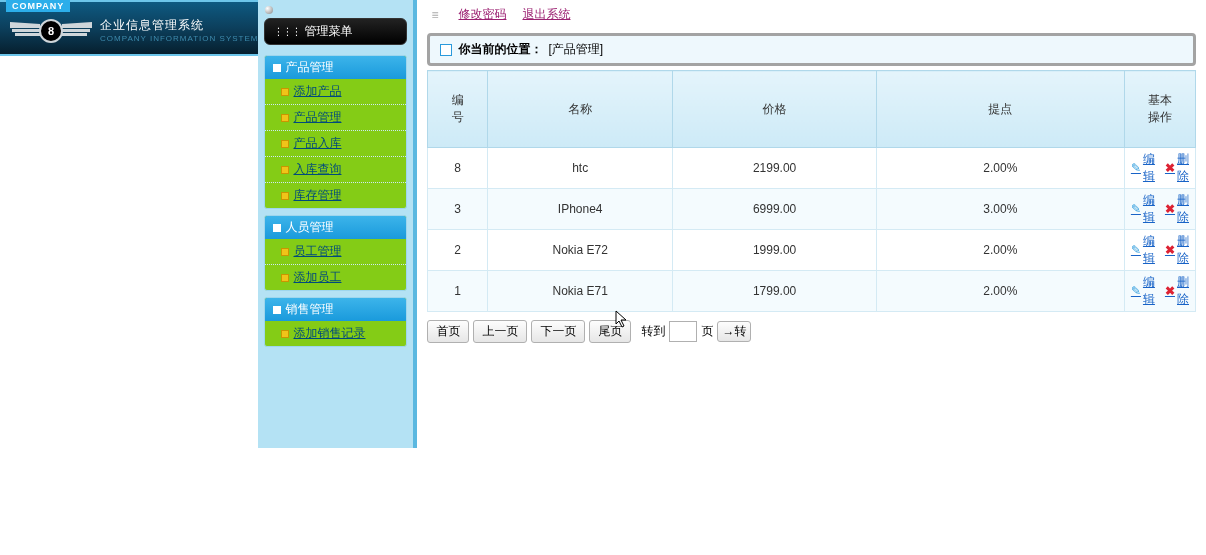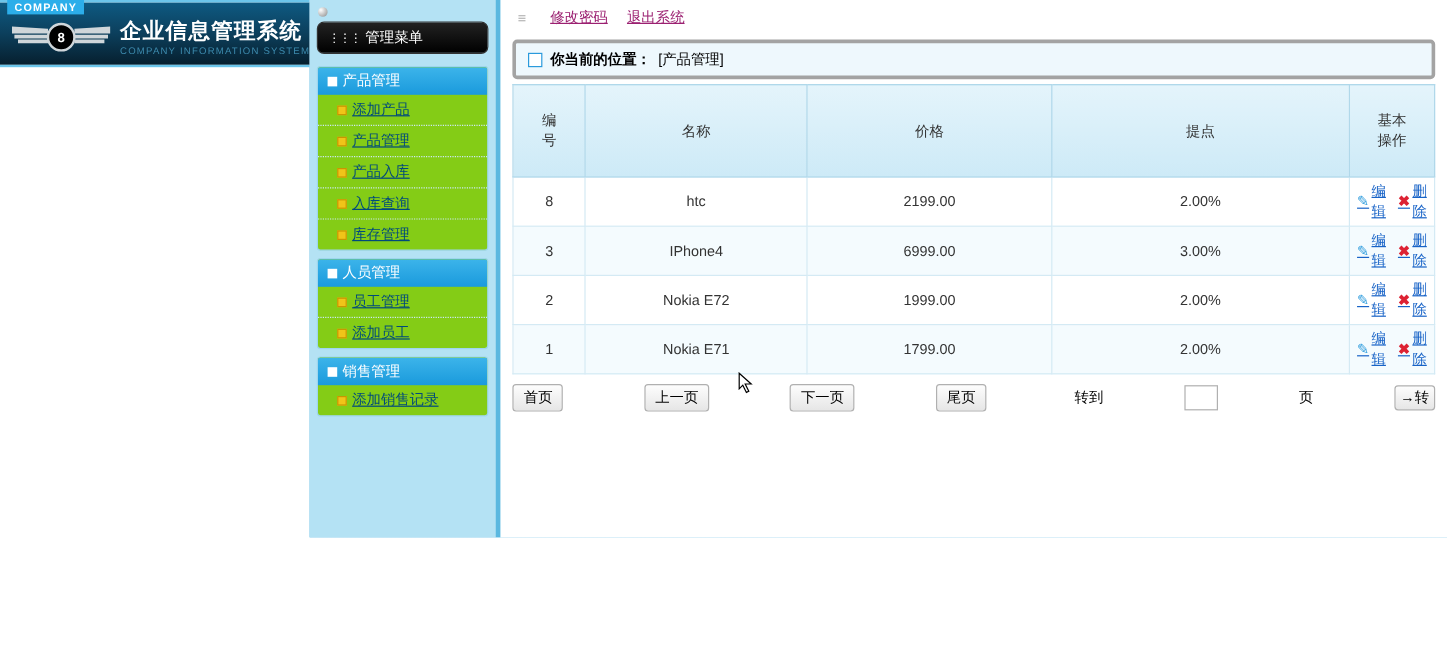--- a/index.html
+++ b/index.html
@@ -28,21 +28,21 @@
   padding: 1px 6px;
   letter-spacing: 1px;
 }
 .logo-wings {
   display: flex;
   align-items: center;
   margin-top: 6px;
 }
 .logo-wings svg { display: block; }
 .title-block { margin-left: 8px; color: #fff; margin-top: 4px; }
-.title-block .title { font-size: 18px; font-weight: bold; letter-spacing: 1px; }
+.title-block .title { font-size: 12px; font-weight: normal; letter-spacing: 1px; }
 .title-block .subtitle { font-size: 8px; color: #3d8aad; letter-spacing: 1px; }
 
 .body { flex: 1; display: flex; background: linear-gradient(to right, #5bb8e0 0%, #5bb8e0 100%); }
 
 .sidebar {
   width: 155px;
   background: #b4e2f4;
   display: flex;
   flex-direction: column;
   padding-top: 4px;
@@ -160,21 +160,21 @@
 table.data tr:nth-child(even) td { background: #f4fbfe; }
 .op-cell { display: flex; gap: 10px; justify-content: center; align-items: center; }
 .op-link { color: #1863c7; text-decoration: underline; display: inline-flex; align-items: center; gap: 2px; }
 .op-link.del { color: #1863c7; }
 .edit-icon { color: #2a9adc; }
 .del-icon { color: #d23; font-weight: bold; }
 
 .pager {
   margin: 8px 10px;
   display: flex;
-  justify-content: space-between;
+  justify-content: flex-start;
   align-items: center;
   gap: 4px;
   font-size: 12px;
 }
 .pager button {
   background: linear-gradient(to bottom, #fdfdfd, #e6e6e6);
   border: 1px solid #b0b0b0;
   border-radius: 3px;
   padding: 2px 8px;
   font-size: 12px;

